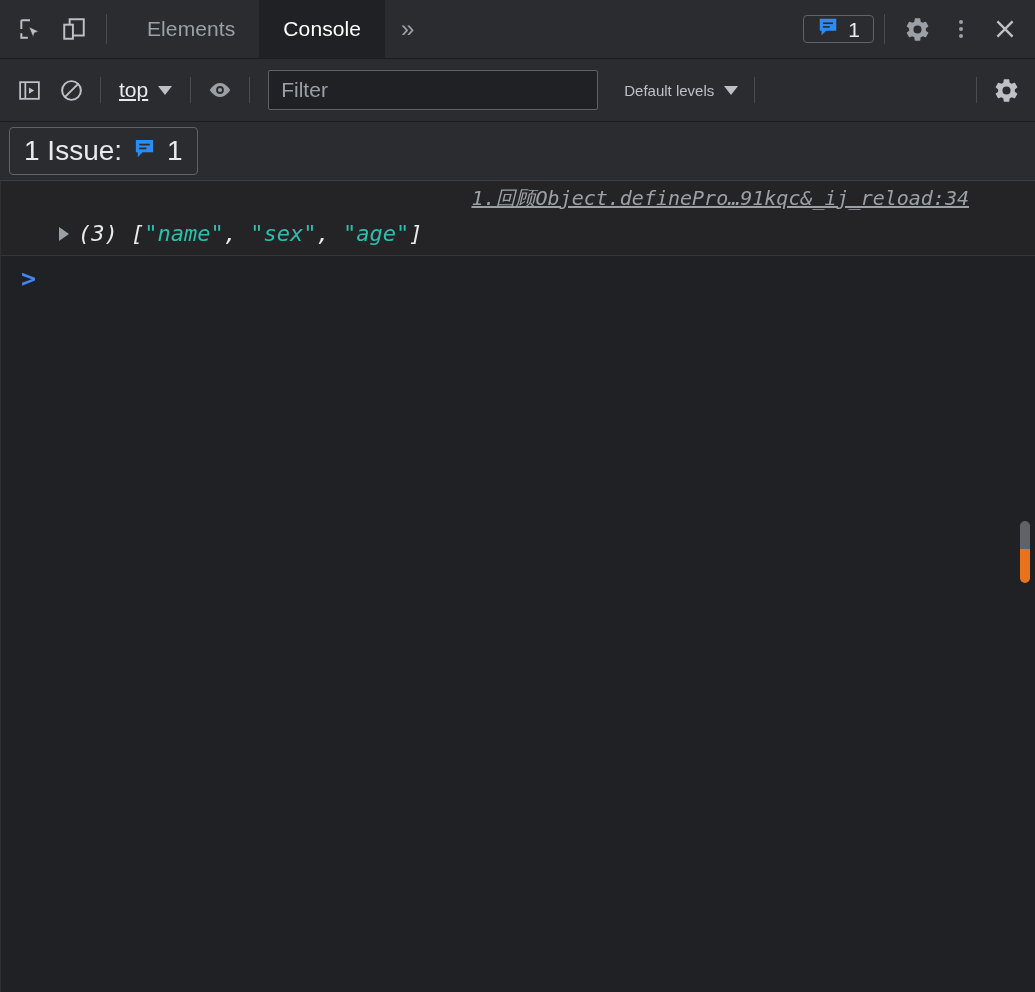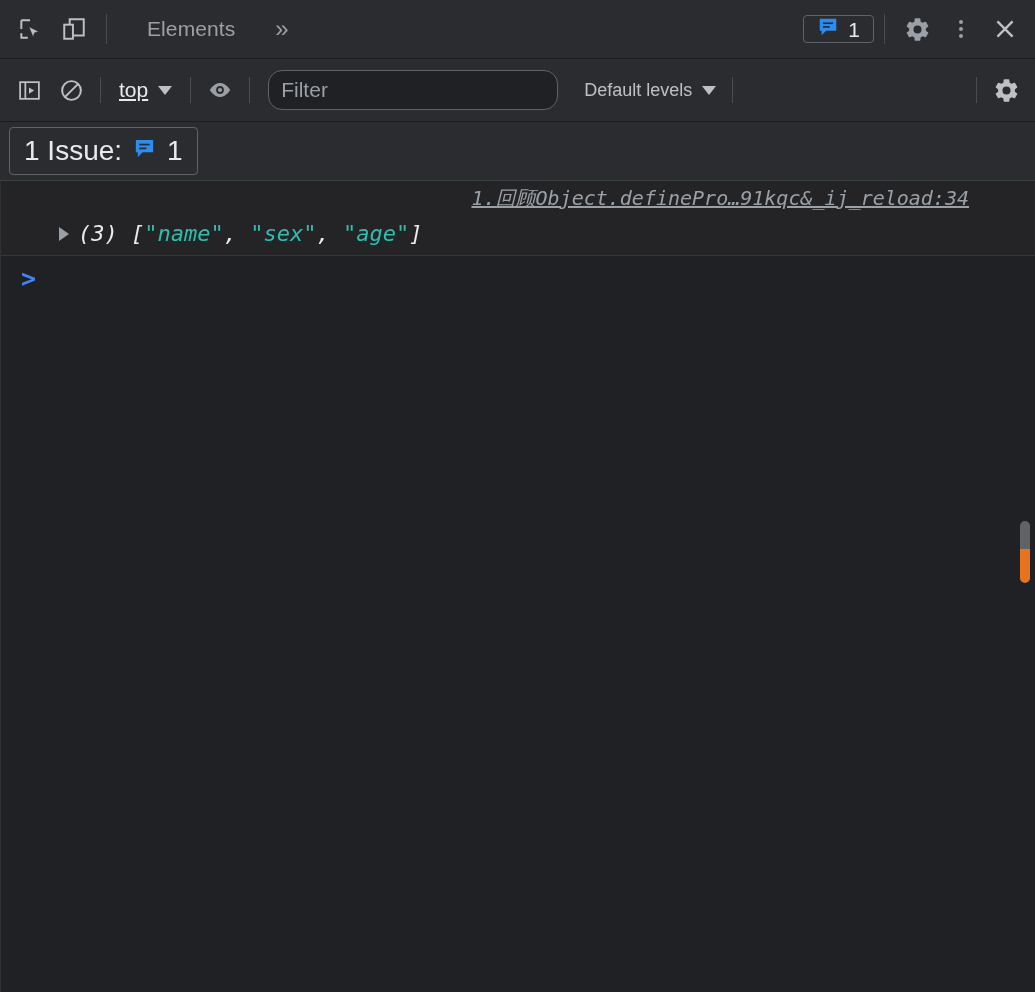--- a/index.html
+++ b/index.html
@@ -142,25 +142,25 @@
     text-decoration: underline;
   }
   .caret {
     width: 0;
     height: 0;
     border-left: 7px solid transparent;
     border-right: 7px solid transparent;
     border-top: 9px solid #bdc1c6;
   }
   .filter-box {
-    width: 290px;
+    width: 330px;
     height: 40px;
     background: #202124;
     border: 1px solid #5f6368;
-    border-radius: 14px;
+    border-radius: 2px;
     margin-left: 10px;
     display: flex;
     align-items: center;
     padding: 0 10px;
     box-sizing: border-box;
   }
   .filter-box input {
     background: transparent;
     border: none;
     outline: none;
@@ -171,21 +171,21 @@
   }
   .filter-box input::placeholder { color: #9aa0a6; opacity: 1; }
 
   .levels-select {
     display: flex;
     align-items: center;
     gap: 10px;
     margin-left: 18px;
     padding: 0 8px;
     color: #bdc1c6;
-    font-size: 18px;
+    font-size: 15px;
     cursor: pointer;
     justify-content: flex-end;
   }
   .toolbar-spacer { flex: 1; }
 
   
   .issues-bar {
     height: 58px;
     min-height: 58px;
     background: #2b2c2f;
@@ -324,20 +324,23 @@
         <rect x="8" y="3" width="13" height="15" fill="none" stroke="#bdc1c6" stroke-width="1.8"></rect>
         <rect x="3" y="8" width="8" height="13" fill="#2b2c2f" stroke="#bdc1c6" stroke-width="1.8"></rect>
       </svg>
     </div>
 
     <div class="vdiv"></div>
 
     <div class="tabs">
       <div class="tab">
         <span>Elements</span>
+      </div>
+      <div class="tab active">
+        <span>Console</span>
       </div>
       <div class="tab-more">
         <span>»</span>
       </div>
     </div>
 
     <div class="tabbar-right">
 
       <div class="issues-badge">
         <span>

